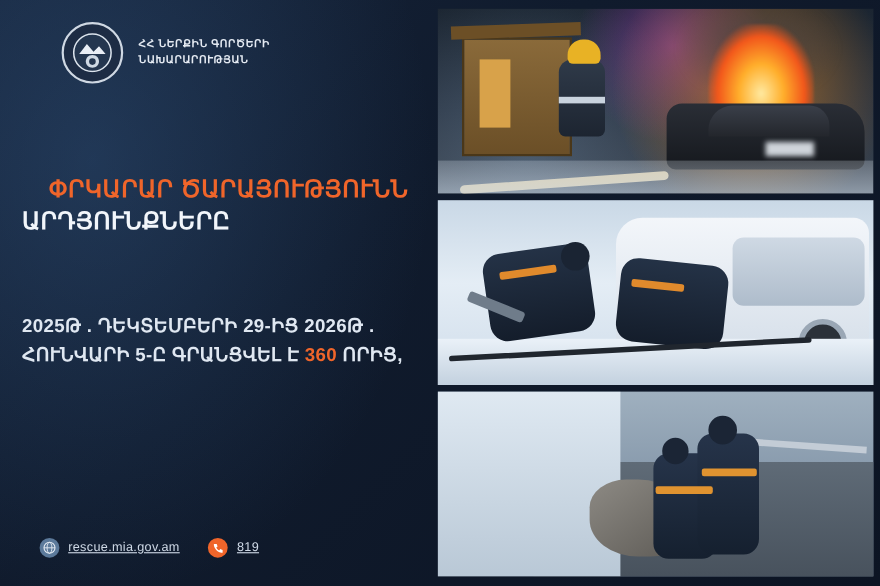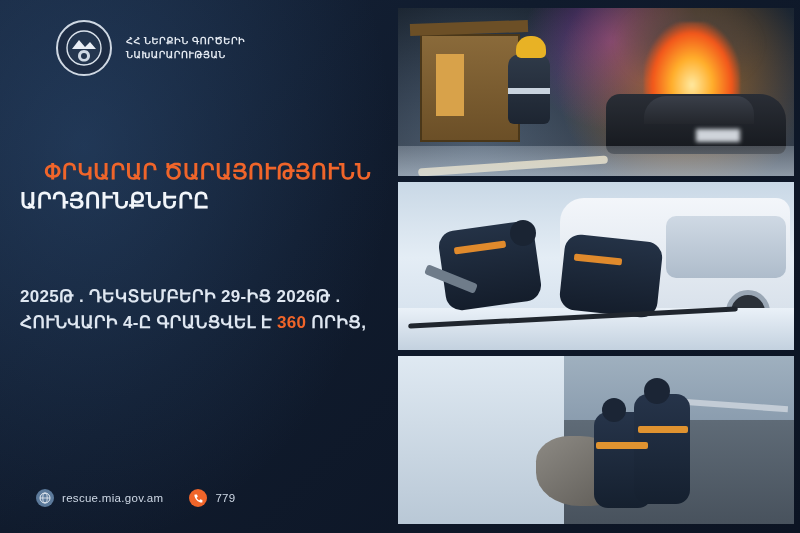--- a/index.html
+++ b/index.html
@@ -108,20 +108,21 @@
     align-items: center;
     gap: 26px;
   }
   .footer-item {
     display: flex;
     align-items: center;
     gap: 8px;
     color: #cfd9e6;
     font-size: 11.5px;
     letter-spacing: 0.3px;
+    text-decoration: underline;
   }
   .circ-icon {
     width: 18px;
     height: 18px;
     border-radius: 50%;
     display: flex;
     align-items: center;
     justify-content: center;
     flex: none;
   }
@@ -246,42 +247,42 @@
   </div>
 
   <div class="headline">
     <div class="headline-line hl-accent">ՓՐԿԱՐԱՐ ԾԱՐԱՅՈՒԹՅՈՒՆՆ</div>
     <div class="headline-line hl-plain">ԱՐԴՅՈՒՆՔՆԵՐԸ</div>
   </div>
 
   <div class="stats">
     <div class="stats-line">2025Թ . ԴԵԿՏԵՄԲԵՐԻ 29-ԻՑ 2026Թ .</div>
     <div class="stats-line">
-      <span>ՀՈՒՆՎԱՐԻ 4-Ը ԳՐԱՆՑՎԵԼ Է </span><span class="num">360</span><span> ՈՐԻՑ,</span>
+      <span>ՀՈՒՆՎԱՐԻ 5-Ը ԳՐԱՆՑՎԵԼ Է </span><span class="num">360</span><span> ՈՐԻՑ,</span>
     </div>
   </div>
 
   <div class="footer">
     <div class="footer-item">
       <span class="circ-icon globe-icon">
         <svg width="12" height="12" viewBox="0 0 12 12" aria-hidden="true">
           <circle cx="6" cy="6" r="5" fill="none" stroke="#e8eef5" stroke-width="1"></circle>
           <ellipse cx="6" cy="6" rx="2.2" ry="5" fill="none" stroke="#e8eef5" stroke-width="0.8"></ellipse>
           <line x1="1" y1="6" x2="11" y2="6" stroke="#e8eef5" stroke-width="0.8"></line>
         </svg>
       </span>
       <span>rescue.mia.gov.am</span>
     </div>
     <div class="footer-item">
       <span class="circ-icon phone-icon">
         <svg width="11" height="11" viewBox="0 0 11 11" aria-hidden="true">
           <path d="M2 1.6 L4 1.6 L4.8 3.8 L3.6 4.7 C4.2 6 5 6.8 6.3 7.4 L7.2 6.2 L9.4 7 L9.4 9 C9.4 9.4 9 9.7 8.6 9.6 C5 9.1 1.9 6 1.4 2.4 C1.3 2 1.6 1.6 2 1.6 Z" fill="#ffffff"></path>
         </svg>
       </span>
-      <span>779</span>
+      <span>819</span>
     </div>
   </div>
 
   <div class="photos">
 
     <div class="photo p1">
       <div class="sky"></div>
       <div class="smoke"></div>
       <div class="shed">
         <div class="shed-door"></div>

